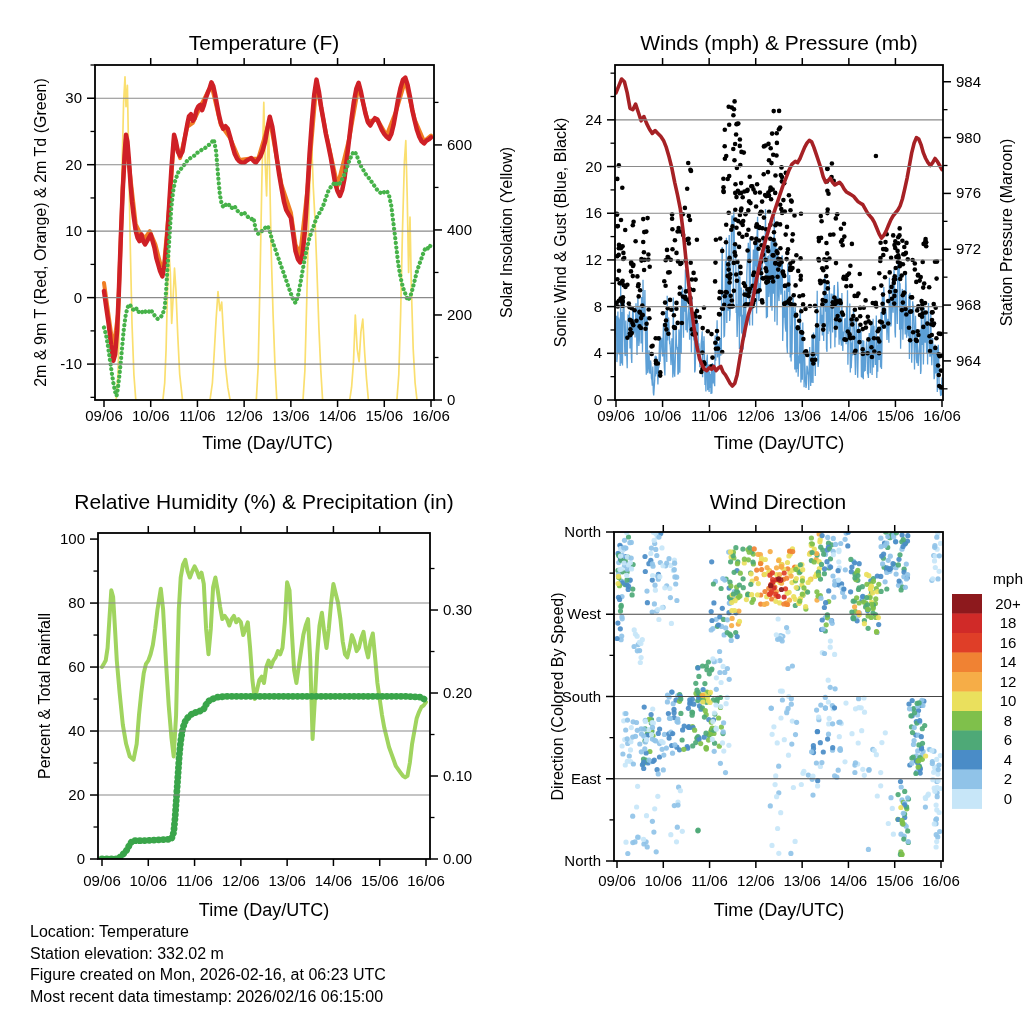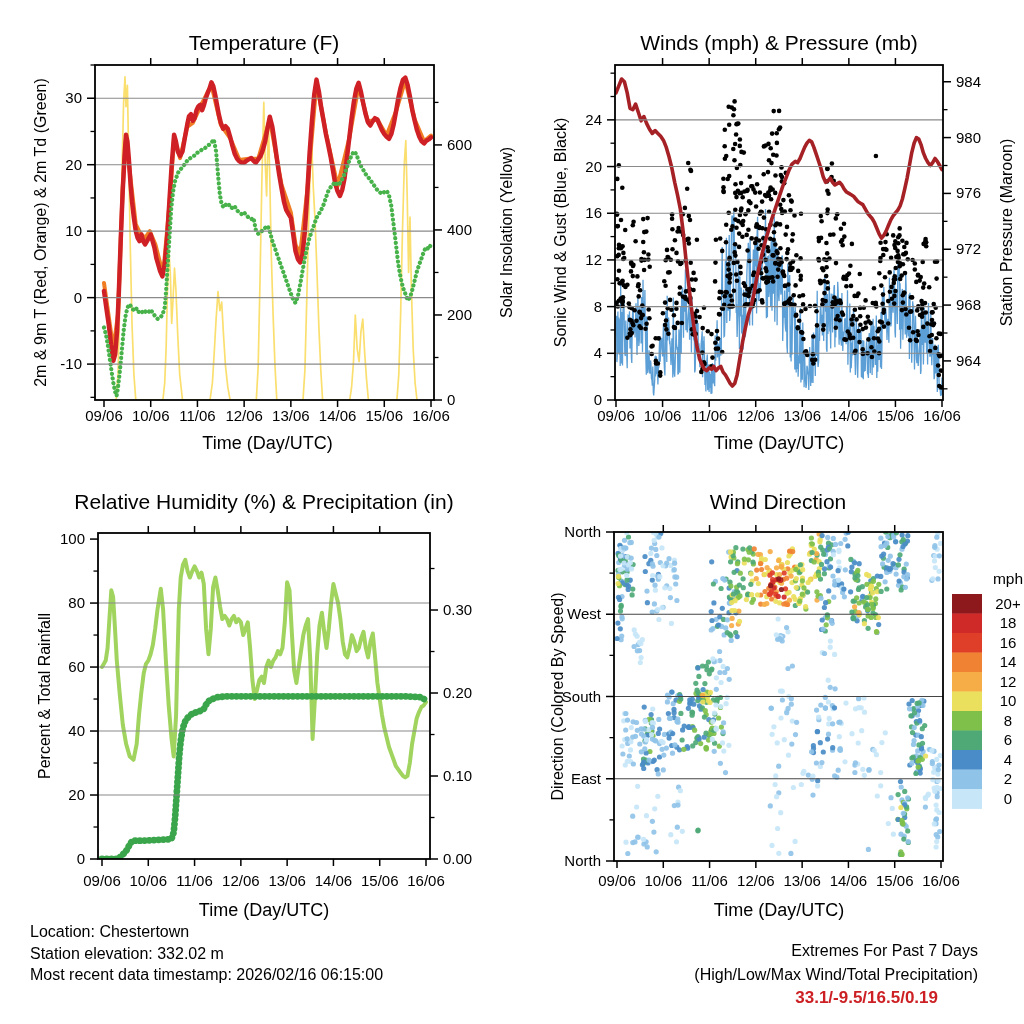--- a/index.html
+++ b/index.html
@@ -2237,23 +2237,19 @@
         <rect x="952" y="750" width="30" height="19.9" fill="#4A8CC7"></rect>
         <text x="0" y="0" text-anchor="middle" font-size="15" transform="translate(1008,764.75)">4</text>
         <rect x="952" y="769.5" width="30" height="19.9" fill="#90C3E8"></rect>
         <text x="0" y="0" text-anchor="middle" font-size="15" transform="translate(1008,784.25)">2</text>
         <rect x="952" y="789" width="30" height="19.9" fill="#C7E6F8"></rect>
         <text x="0" y="0" text-anchor="middle" font-size="15" transform="translate(1008,803.75)">0</text>
       </g>
     </svg>
 
   <div class="footer">
-    <div>Location: Chestertown</div>
+    <div>Location: Temperature</div>
     <div>Station elevation: 332.02 m</div>
+    <div>Figure created on Mon, 2026-02-16, at 06:23 UTC</div>
     <div>Most recent data timestamp: 2026/02/16 06:15:00</div>
   </div>
 
-  <div class="extremes">
-    <div>Extremes For Past 7 Days</div>
-    <div>(High/Low/Max Wind/Total Precipitation)</div>
-    <div class="ext-values" style="color: rgb(204, 32, 36);">33.1/-9.5/16.5/0.19</div>
-  </div>
 </div>
 
 </body></html>

